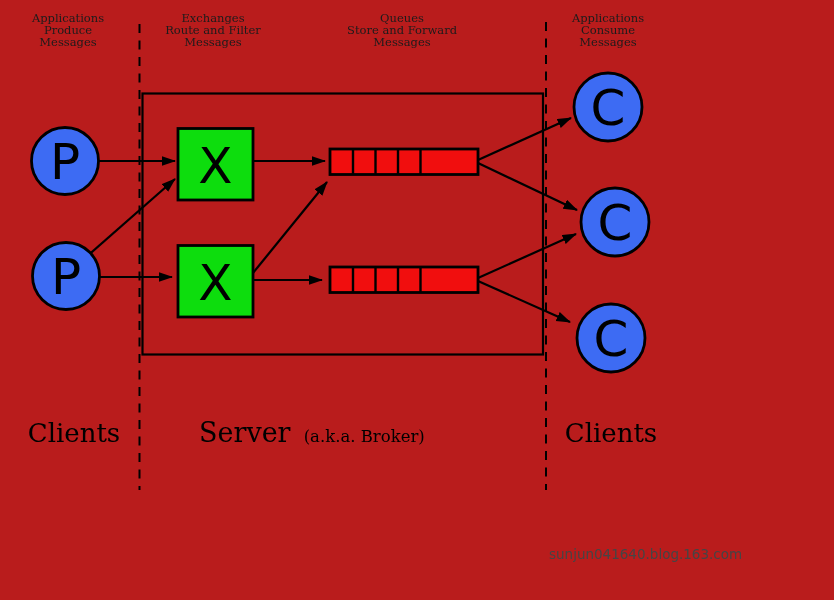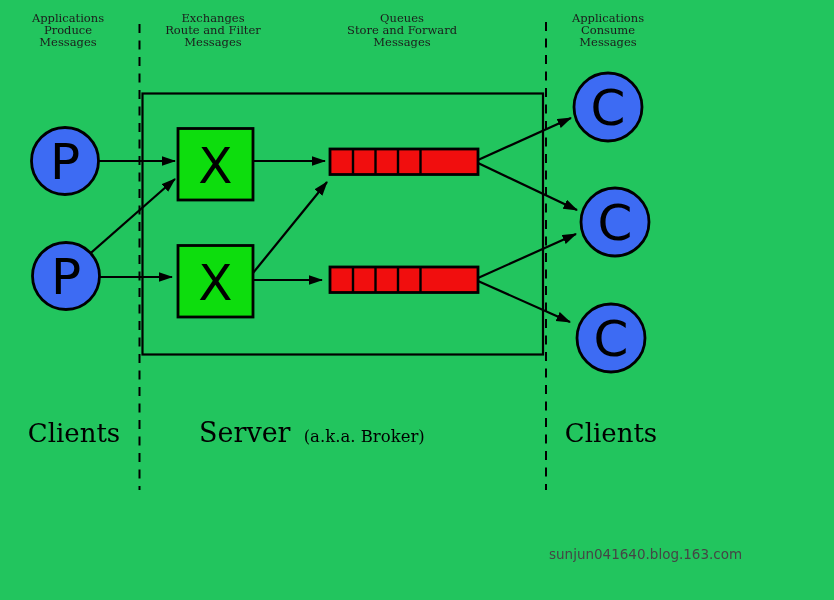--- a/index.html
+++ b/index.html
@@ -5,21 +5,21 @@
   html, body {
     margin: 0;
     padding: 0;
     background: #ffffff;
     font-family: "DejaVu Serif", serif;
   }
   .stage {
     position: relative;
     width: 834px;
     height: 600px;
-    background: #22c55e;
+    background: #b91c1c;
     overflow: hidden;
   }
   svg { display: block; }
   .hdr-line {
     font-family: "DejaVu Serif", serif;
     font-size: 11.5px;
     fill: #1c1c1c;
   }
   .node-letter {
     font-family: "DejaVu Sans", sans-serif;

